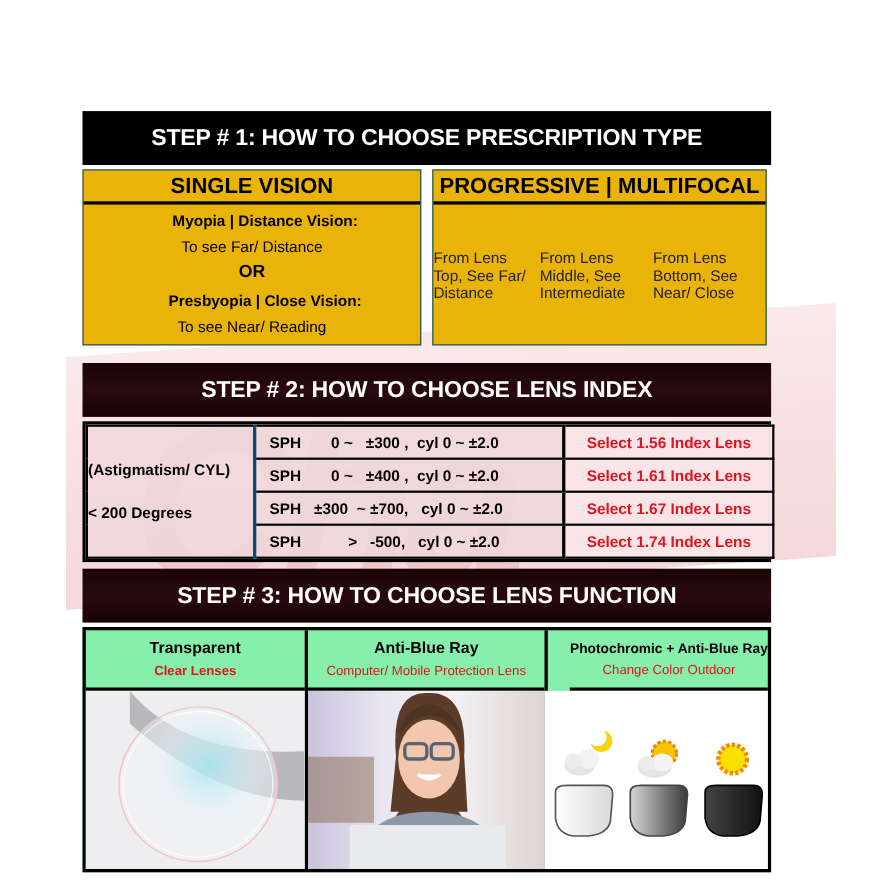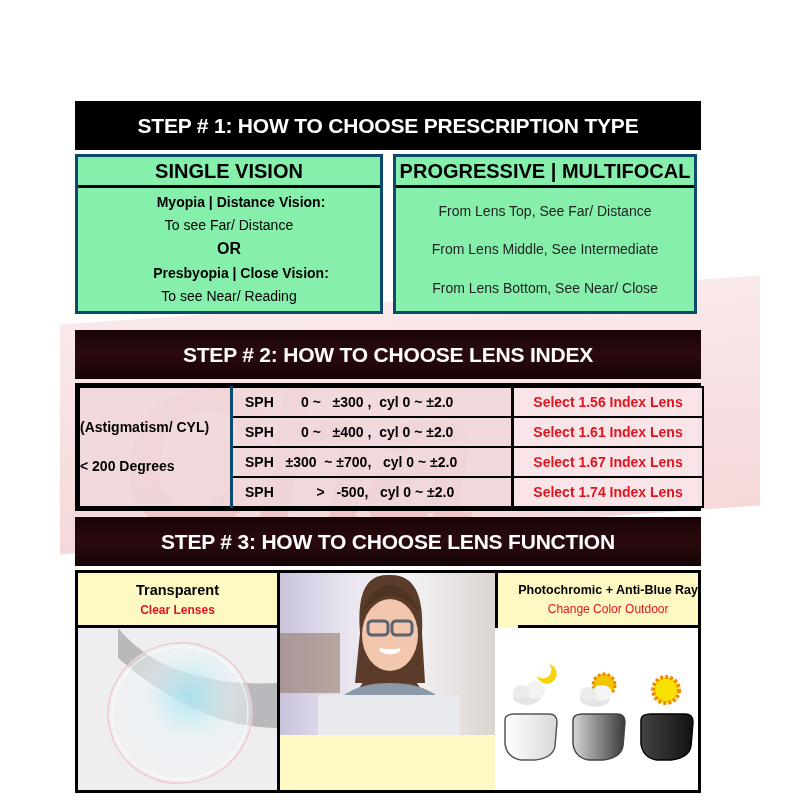--- a/index.html
+++ b/index.html
@@ -6,41 +6,41 @@
   body { width:800px; height:800px; background:#fff; position:relative; overflow:hidden; font-family:"Liberation Sans", sans-serif; }
   .watermark { position:absolute; left:60px; top:300px; width:700px; height:230px; pointer-events:none; z-index:0;
     background: linear-gradient(180deg, rgba(200,40,50,0.10), rgba(200,40,50,0.18)); transform:skewY(-4deg); }
   .wm-text { position:absolute; left:120px; top:344px; font-size:200px; font-weight:bold; color:rgba(190,30,40,0.10); font-style:italic; z-index:1; pointer-events:none; letter-spacing:-10px; }
   .sheet { position:absolute; left:75px; top:101px; width:626px; z-index:2; }
   .banner { background:#000; color:#fff; font-weight:bold; font-size:21px; text-align:center; height:49px; line-height:49px; letter-spacing:-0.2px; }
   .banner.tinted { background:linear-gradient(180deg,#1a0406,#2a0a0d 50%,#150305); }
 
   
   .s1 { display:flex; margin-top:4px; height:160px; }
-  .s1 .col { box-sizing:border-box; border:3px solid #0c4a6e; display:flex; flex-direction:column; background:#86efac; }
+  .s1 .col { box-sizing:border-box; border:1px solid #0c4a6e; display:flex; flex-direction:column; background:#eab308; }
   .s1 .left { width:308px; }
   .s1 .right { width:304px; margin-left:10px; }
   .s1 .head { height:28px; line-height:28px; border-bottom:3px solid #000; text-align:center; font-weight:bold; font-size:20px; }
   .s1 .left .body { flex:1; display:flex; flex-direction:column; justify-content:space-around; align-items:center; padding:2px 0 4px; font-size:14px; }
-  .s1 .right .body { flex:1; display:flex; flex-direction:column; justify-content:space-around; align-items:center; padding:4px 0; font-size:14px; color:#222; }
+  .s1 .right .body { flex:1; display:flex; flex-direction:row; justify-content:space-around; align-items:center; padding:4px 0; font-size:14px; color:#222; }
   .b { font-weight:bold;padding-left:24px; }
   .or { font-weight:bold; font-size:16px; }
 
   
   .s2 { margin-top:16px; }
   .s2 table { border-collapse:collapse; width:626px; background:rgba(240,215,218,0.85); }
   .s2 td { border:2px solid #000; height:28px; font-size:14px; font-weight:bold; padding:0; }
   .s2 td.label { width:150px; text-align:left; border-right:3px solid #0c4a6e; line-height:1.2; }
   .s2 td.spec { width:266px; white-space:pre; font-family:"Liberation Sans", sans-serif; padding-left:12px; border-right:3px solid #000; }
   .s2 td.rec { color:#e0141e; text-align:center; background:rgba(250,230,232,0.9); }
   .s2 .outer { border:3px solid #000; }
 
   
   .s3 { margin-top:6px; }
-  .s3 .grid { display:flex; border:3px solid #000; background:#fef9c3; }
+  .s3 .grid { display:flex; border:3px solid #000; background:#86efac; }
   .s3 .cell { display:flex; flex-direction:column; box-sizing:border-box; }
   .s3 .cell + .cell { border-left:3px solid #000; }
   .s3 .c1 { width:199px; } .s3 .c2 { width:218px; } .s3 .c3 { width:203px;align-items:flex-end; }
   .s3 .cap { height:52px; border-bottom:3px solid #000; text-align:center; display:flex; flex-direction:column; justify-content:center; }
   .s3 .t { font-weight:bold; font-size:14.5px; }
   .s3 .c3 .t { font-size:12.5px; }
   .s3 .st { color:#e0141e; font-weight:bold; font-size:12px; margin-top:5px; }
   .s3 .c2 .st, .s3 .c3 .st { font-weight:normal; }
   .s3 .img { height:162px; position:relative; overflow:hidden; }
 </style>
@@ -124,20 +124,24 @@
               </radialGradient>
             </defs>
             <path d="M40 0 Q90 60 199 55 L199 100 Q120 100 40 30 Z" fill="#b9b9bd"></path>
             <ellipse cx="102" cy="85" rx="72" ry="70" transform="rotate(-15 102 85)" fill="url(#lensg)" stroke="#f1c7cf" stroke-width="1.5"></ellipse>
             <ellipse cx="102" cy="85" rx="68" ry="66" transform="rotate(-15 102 85)" fill="none" stroke="#ffffff" stroke-width="1" opacity="0.8"></ellipse>
           </svg>
         </div>
       </div>
 
       <div class="cell c2">
+        <div class="cap">
+          <div class="t">Anti-Blue Ray</div>
+          <div class="st">Computer/ Mobile Protection Lens</div>
+        </div>
         <div class="img" style="background:linear-gradient(90deg,#c9c3dc 0%,#e7e4ef 30%,#f4f2f6 60%,#dcd5cf 100%);">
           <svg width="218" height="162" viewBox="0 0 218 162">
             <rect x="0" y="60" width="60" height="60" fill="#8a6a52" opacity="0.5"></rect>
             <path d="M70 162 Q70 100 109 95 Q150 100 150 162 Z" fill="#5a4030"></path>
             <path d="M80 60 Q75 0 109 2 Q145 0 142 60 L145 110 L75 110 Z" fill="#5b3c2a"></path>
             <ellipse cx="110" cy="62" rx="28" ry="36" fill="#f2c7ad"></ellipse>
             <path d="M82 40 Q110 5 140 40 Q130 15 110 12 Q88 15 82 40 Z" fill="#4d3322"></path>
             <rect x="88" y="48" width="20" height="14" rx="4" fill="none" stroke="#5a6470" stroke-width="3"></rect>
             <rect x="112" y="48" width="20" height="14" rx="4" fill="none" stroke="#5a6470" stroke-width="3"></rect>
             <path d="M100 76 Q110 84 120 76" stroke="#fff" stroke-width="3" fill="#fff"></path>

